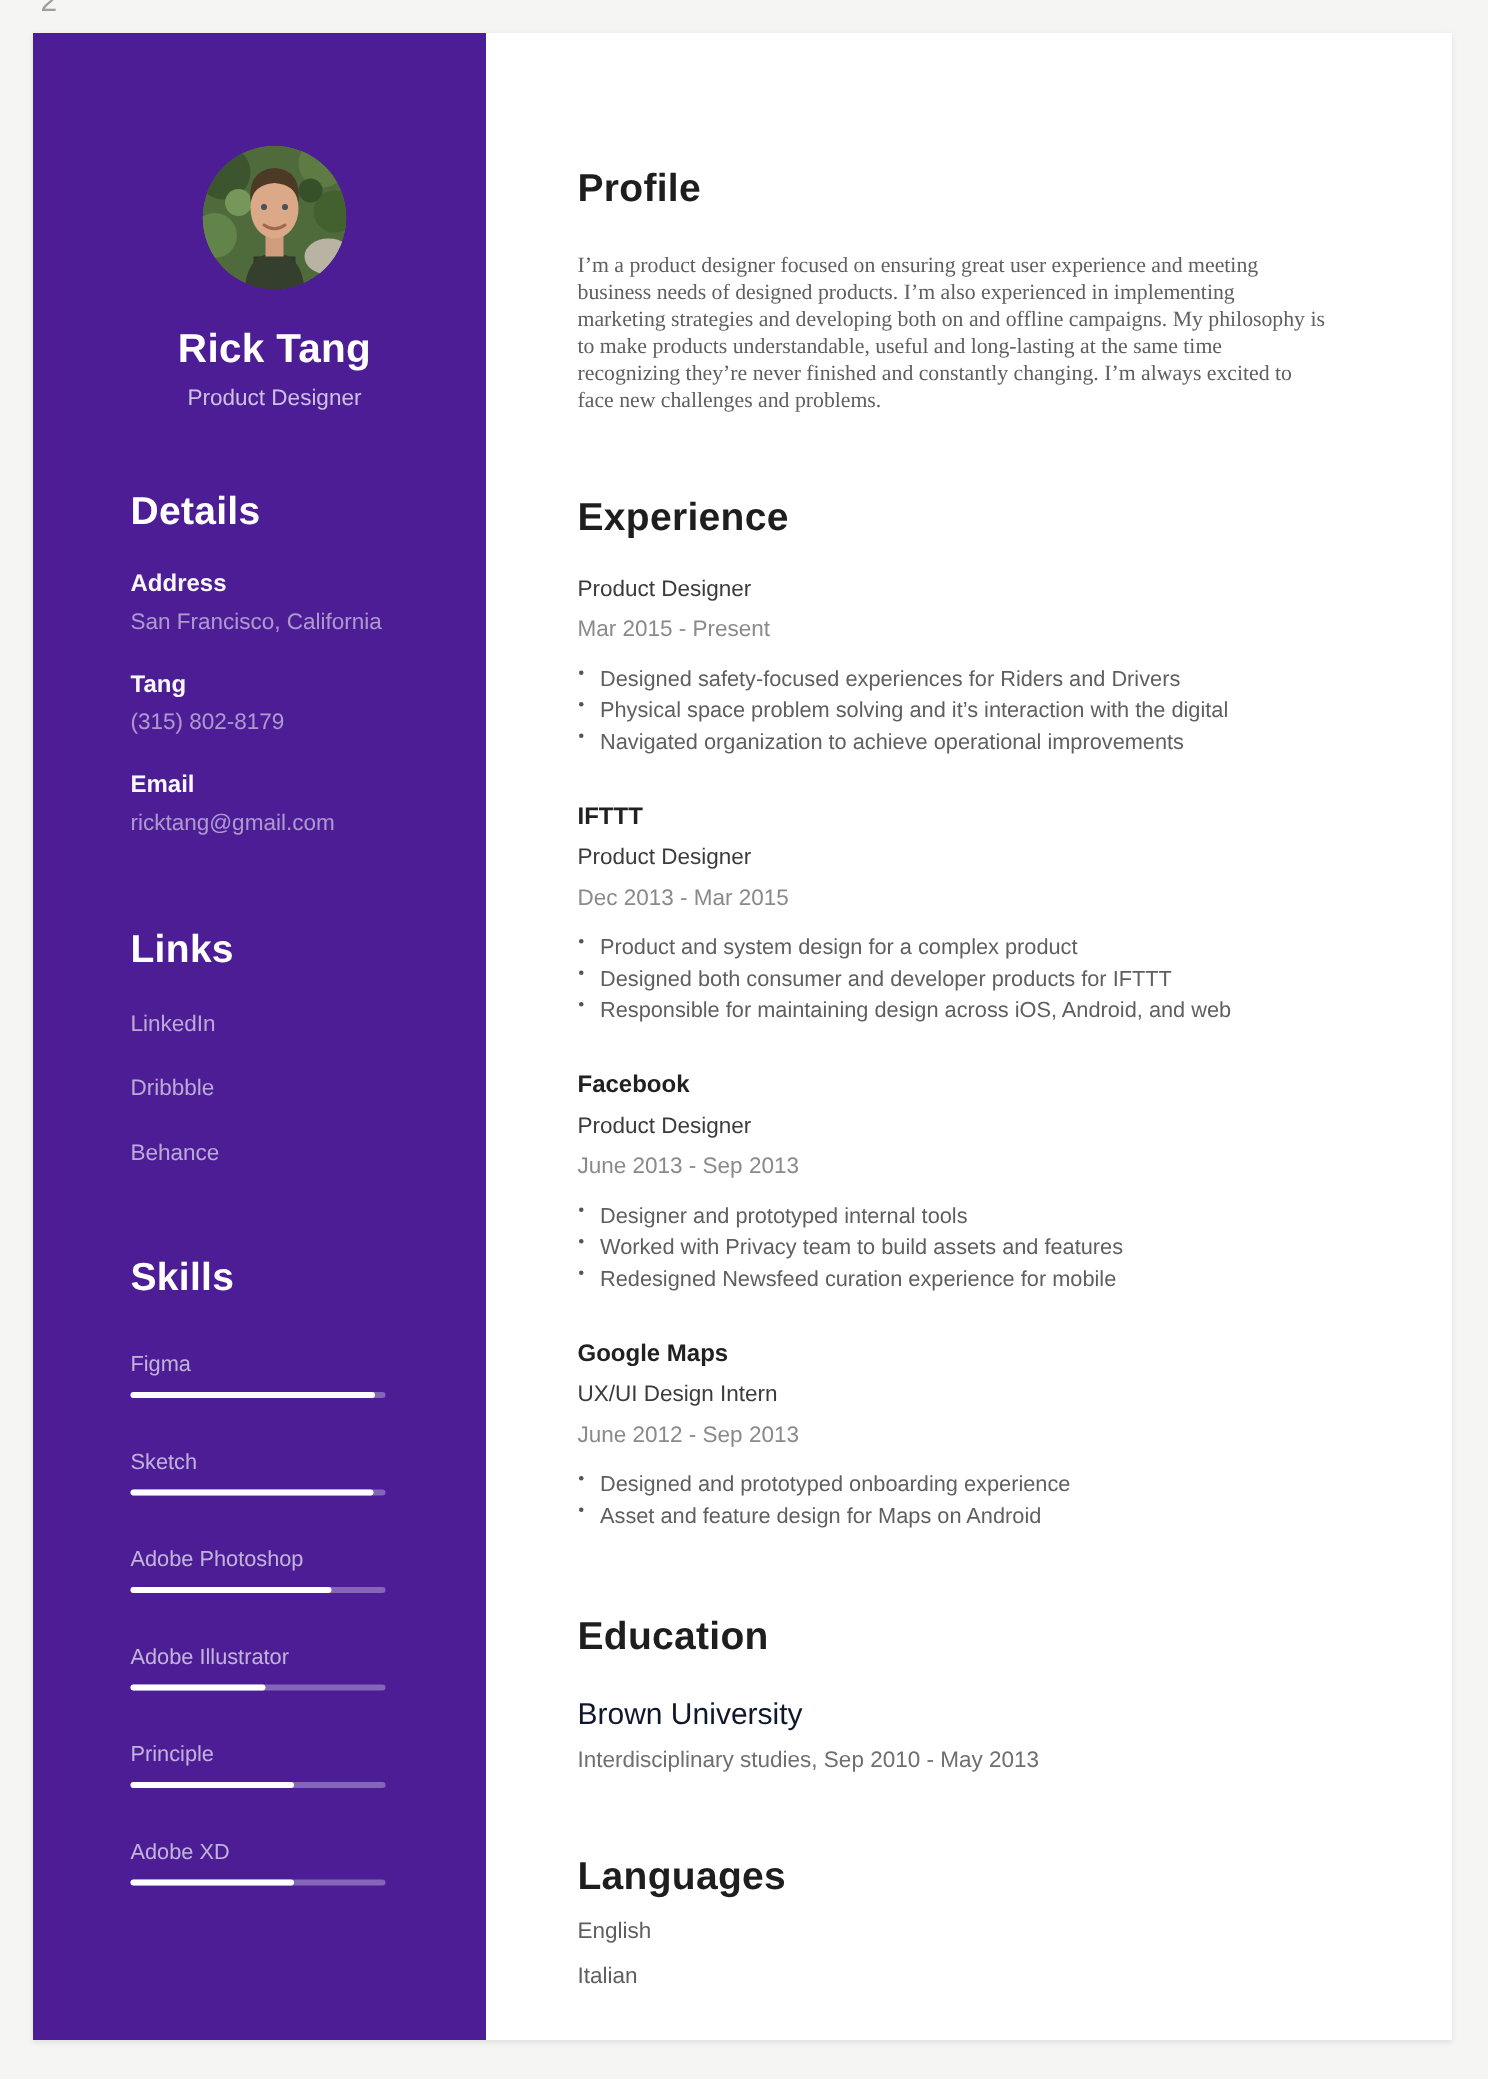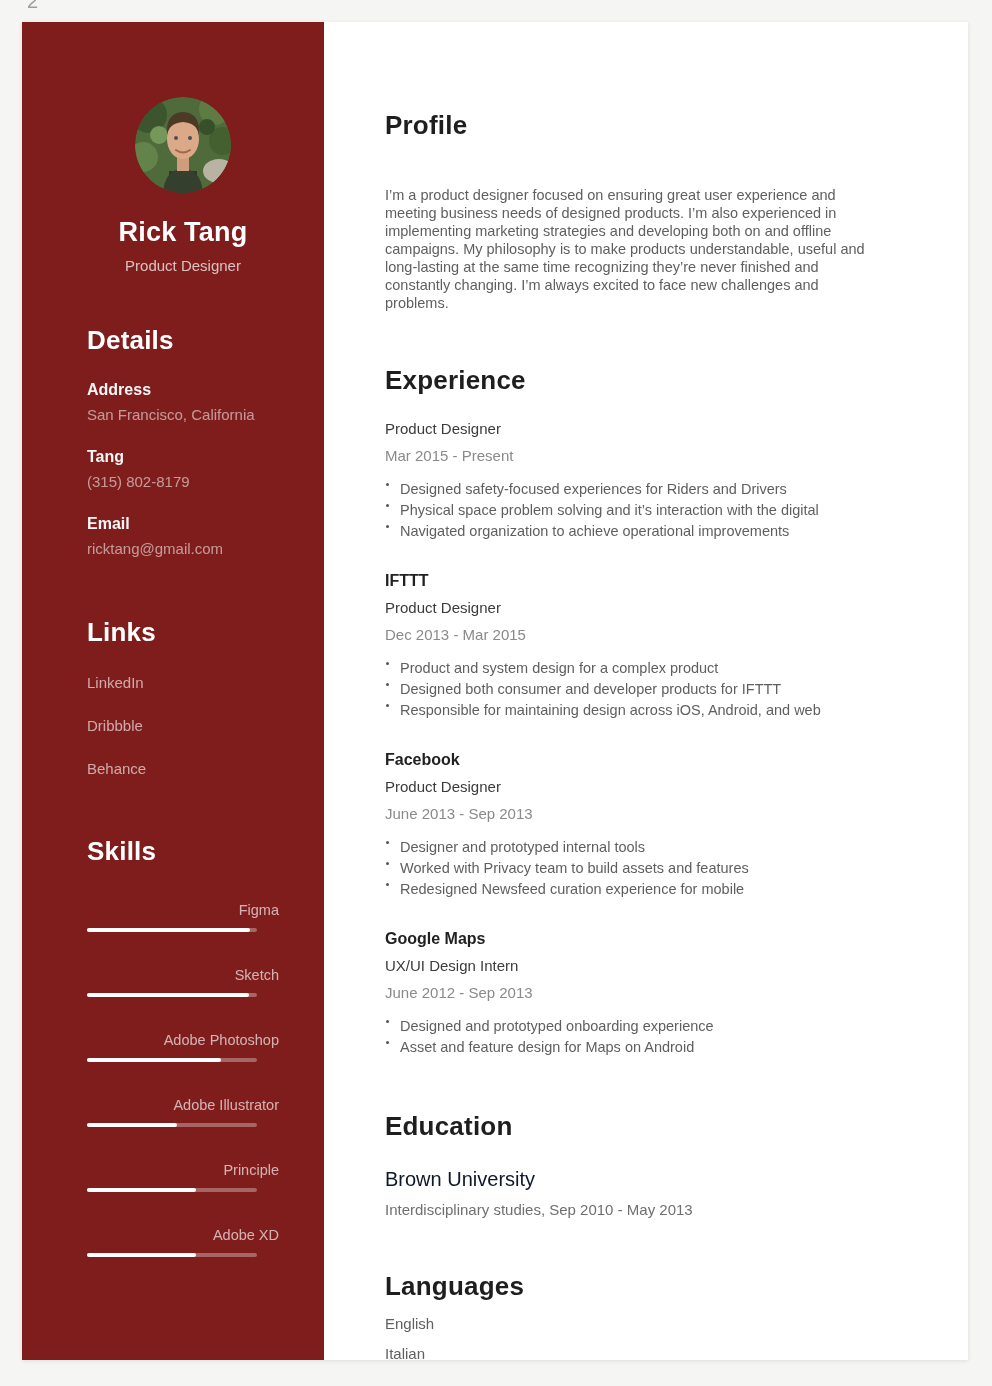--- a/index.html
+++ b/index.html
@@ -17,21 +17,21 @@
   .document {
     position:absolute; left:22px; top:22px;
     width:946px; height:1338px;
     display:flex;
     background:#ffffff;
     box-shadow:0 1px 4px rgba(0,0,0,0.10);
   }
   
   .sidebar {
     width:302px; flex:0 0 302px;
-    background:#7f1d1d;
+    background:#4c1d95;
     color:#fff;
     padding:75px 45px 0 65px;
   }
   .avatar-wrap { width:96px; height:96px; margin:0 auto; border-radius:50%; overflow:hidden; }
   .avatar-wrap svg { display:block; width:96px; height:96px; }
   .person-name {
     margin-top:24px; text-align:center;
     font-size:27px; font-weight:bold; color:#ffffff;
     letter-spacing:.2px;
   }
@@ -45,39 +45,39 @@
   }
   .side-heading.details { margin-top:51px; }
   .side-heading.links   { margin-top:60px; }
   .side-heading.skills  { margin-top:59px; }
   .detail-item { margin-top:25px; }
   .detail-item:first-of-type { margin-top:27px; }
   .detail-label { font-size:16px; font-weight:bold; color:#f7f7f7; }
   .detail-value { margin-top:7px; font-size:15px; color:rgba(255,255,255,0.55); }
   .link-item { margin-top:26px; font-size:15px; color:rgba(255,255,255,0.62); cursor:pointer; }
   .link-item:first-of-type { margin-top:31px; }
-  .skill-item { margin-top:35px;text-align:right; }
+  .skill-item { margin-top:35px; }
   .skill-item:first-of-type { margin-top:31px; }
   .skill-name { font-size:14.5px; color:rgba(255,255,255,0.66); }
   .skill-bar {
     margin-top:10px; height:4px; width:170px;
     background:rgba(255,255,255,0.32); border-radius:2px;
   }
   .skill-fill { height:100%; background:#ffffff; border-radius:2px; }
   
   .content {
     flex:1; padding:88px 60px 0 61px;
   }
   .section-heading {
     font-size:26px; font-weight:bold; color:#1e1e1e;
     letter-spacing:.2px;
   }
   .profile-text {
-    margin-top:45px; max-width:500px;
-    font-size:14.5px; line-height:18px; color:#5f5f5f;
+    margin-top:27px; max-width:500px;
+    font-size:14.5px; line-height:18px; color:#5f5f5f;font-family:Liberation Serif, serif;
   }
   .section { margin-top:53px; }
   .job { margin-top:24px; }
   .job + .job { margin-top:30px; }
   .job-company { font-size:16px; font-weight:bold; color:#212121; }
   .job-role { margin-top:9px; font-size:15px; color:#3b3b3b; }
   .job-dates { margin-top:10px; font-size:15px; color:#8a8a8a; }
   .job-bullets { margin-top:15px; list-style:none; }
   .job-bullets li {
     position:relative; padding-left:15px;

